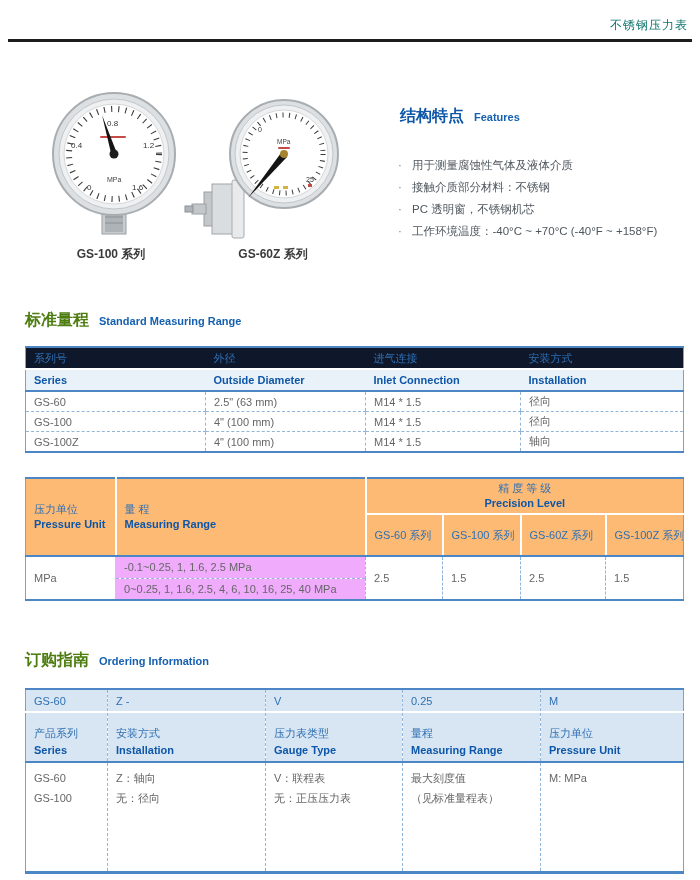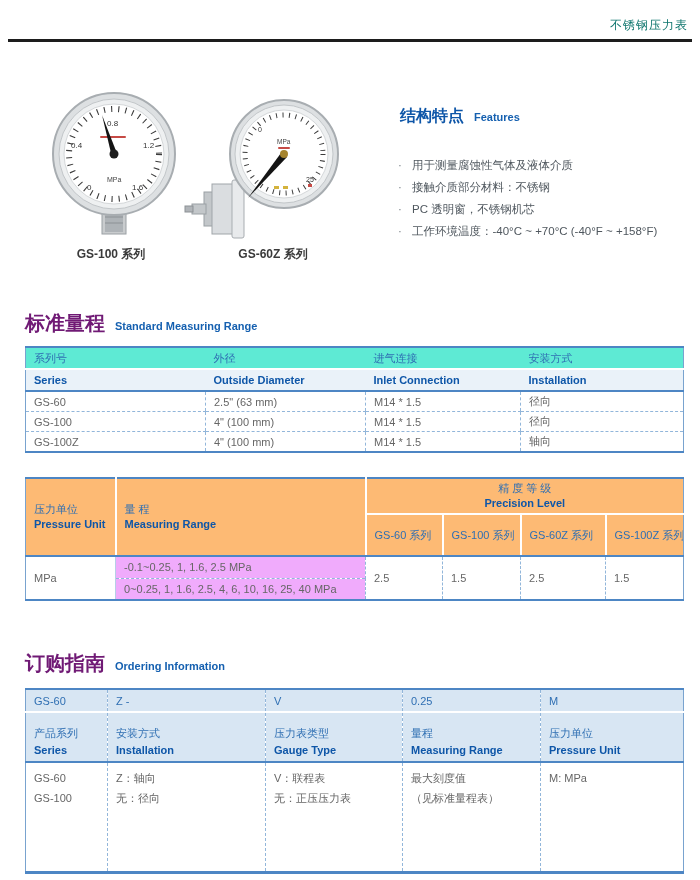--- a/index.html
+++ b/index.html
@@ -18,21 +18,21 @@
   .fig   { position:absolute; }
   .fig1  { left:38px;  top:86px; }
   .fig2  { left:178px; top:94px; }
   .fig-label { position:absolute; top:246px; width:150px; text-align:center;
                font-size:12px; font-weight:bold; color:#3a3a3a; }
   .fig1-label { left:36px; }
   .fig2-label { left:198px; }
 
   
   .sec-head { position:absolute; left:25px; white-space:nowrap; }
-  .sec-head .zh { font-size:20px; font-weight:bold; color:#701a75; }
+  .sec-head .zh { font-size:16px; font-weight:bold; color:#4d7c0f; }
   .sec-head .en { font-size:11px; font-weight:bold; color:#1560b0; margin-left:10px; }
   .feat-head { position:absolute; left:400px; top:106px; }
   .feat-head .zh { font-size:16px; font-weight:bold; color:#0e56a8; }
   .feat-head .en { font-size:11px; font-weight:bold; color:#1560b0; margin-left:10px; }
 
   .head-range    { top:310px; }
   .head-ordering { top:650px; }
 
   
   .features { position:absolute; left:398px; top:158px; width:296px; }
@@ -42,21 +42,21 @@
   
   .tblwrap { position:absolute; left:25px; width:658px; }
   table { border-collapse:collapse; width:658px; table-layout:fixed; font-size:11px; }
   td { padding:2px 8px; overflow:hidden; white-space:nowrap; }
   .w1 { top:346px; } .w2 { top:477px; } .w3 { top:688px; }
 
   .tbl { border-left:1px solid #79a3cf; border-right:1px solid #79a3cf;
          border-top:2px solid #4d86c4; border-bottom:2px solid #4d86c4; }
 
   
-  .t1 .hz td { background:#5eead4; color:#2f6fb3; height:22px; border-bottom:2px solid #fff; }
+  .t1 .hz td { background:#0f172a; color:#2f6fb3; height:22px; border-bottom:2px solid #fff; }
   .t1 .he td { background:#eaf2f9; color:#0e56a8; font-weight:bold; height:22px; border-bottom:2px solid #4d86c4; }
   .t1 tbody td { color:#666; height:19px; border-bottom:1px dashed #92b6da; background:#fff; }
   .t1 tbody tr:last-child td { border-bottom:none; }
   .t1 tbody td + td { border-left:1px dashed #92b6da; }
 
   
   .t2 td.h { background:#fdba74; }
   .t2 .zh { color:#2f6fb3; line-height:15px; }
   .t2 .en { color:#0e56a8; font-weight:bold; line-height:15px; }
   .t2 td.hl   { border-right:2px solid #fff; border-bottom:2px solid #4d86c4; height:58px; }

